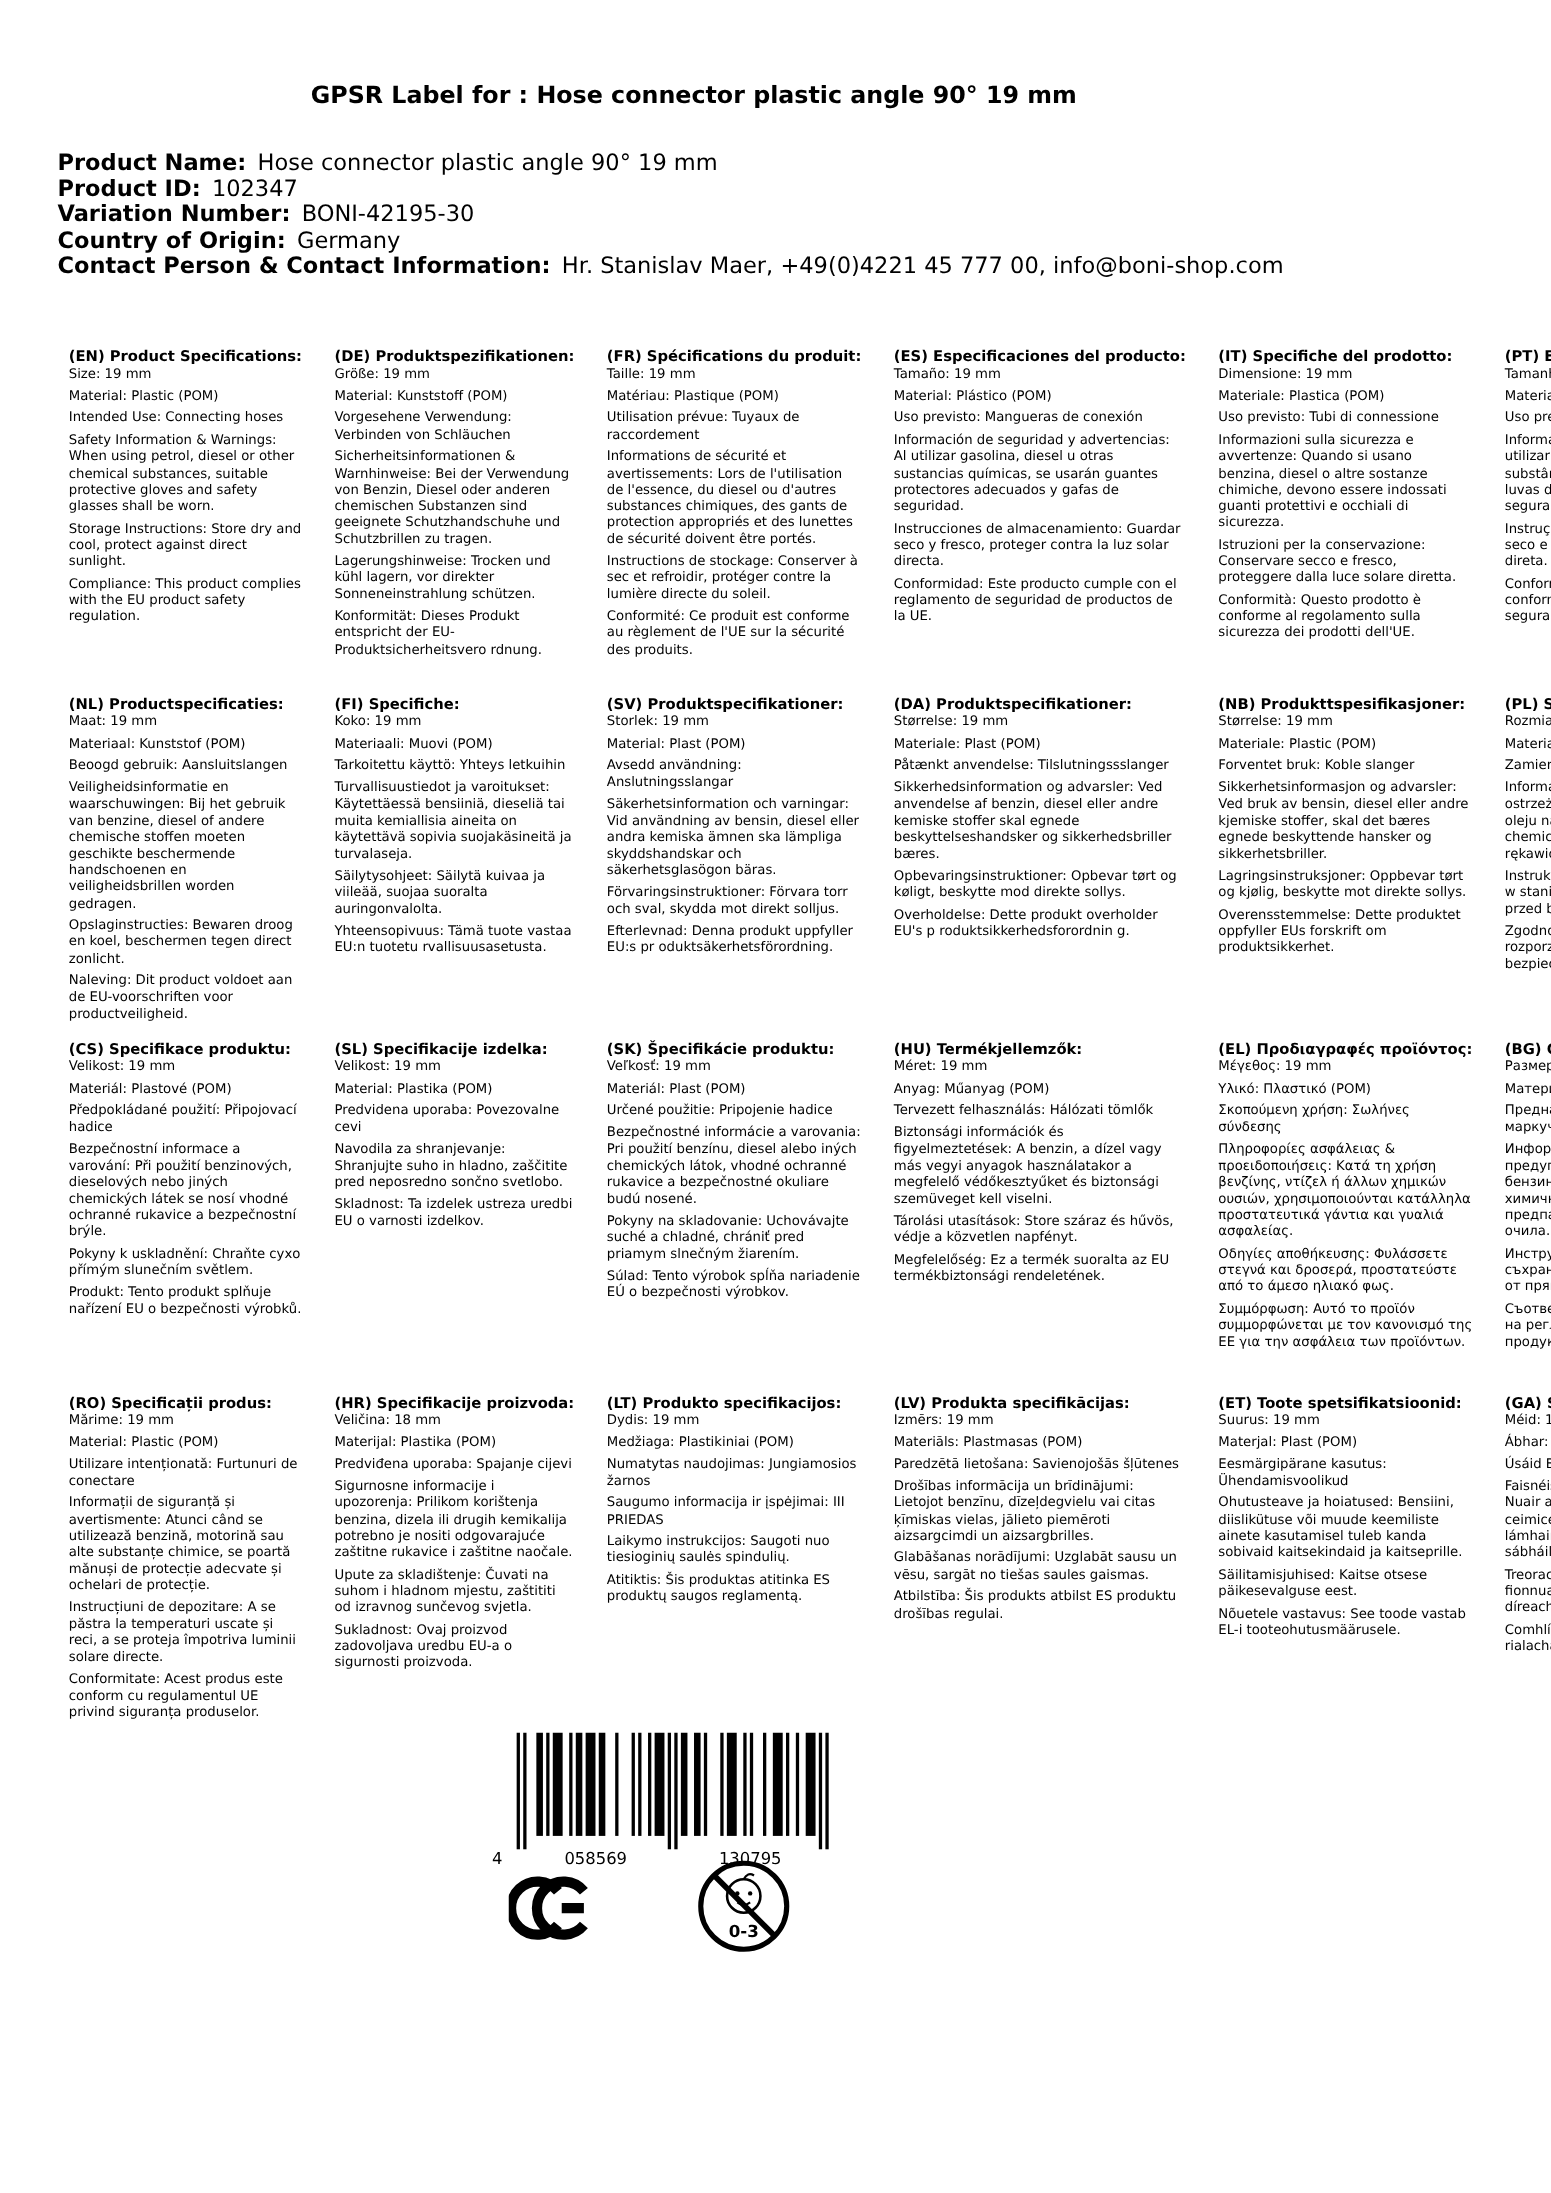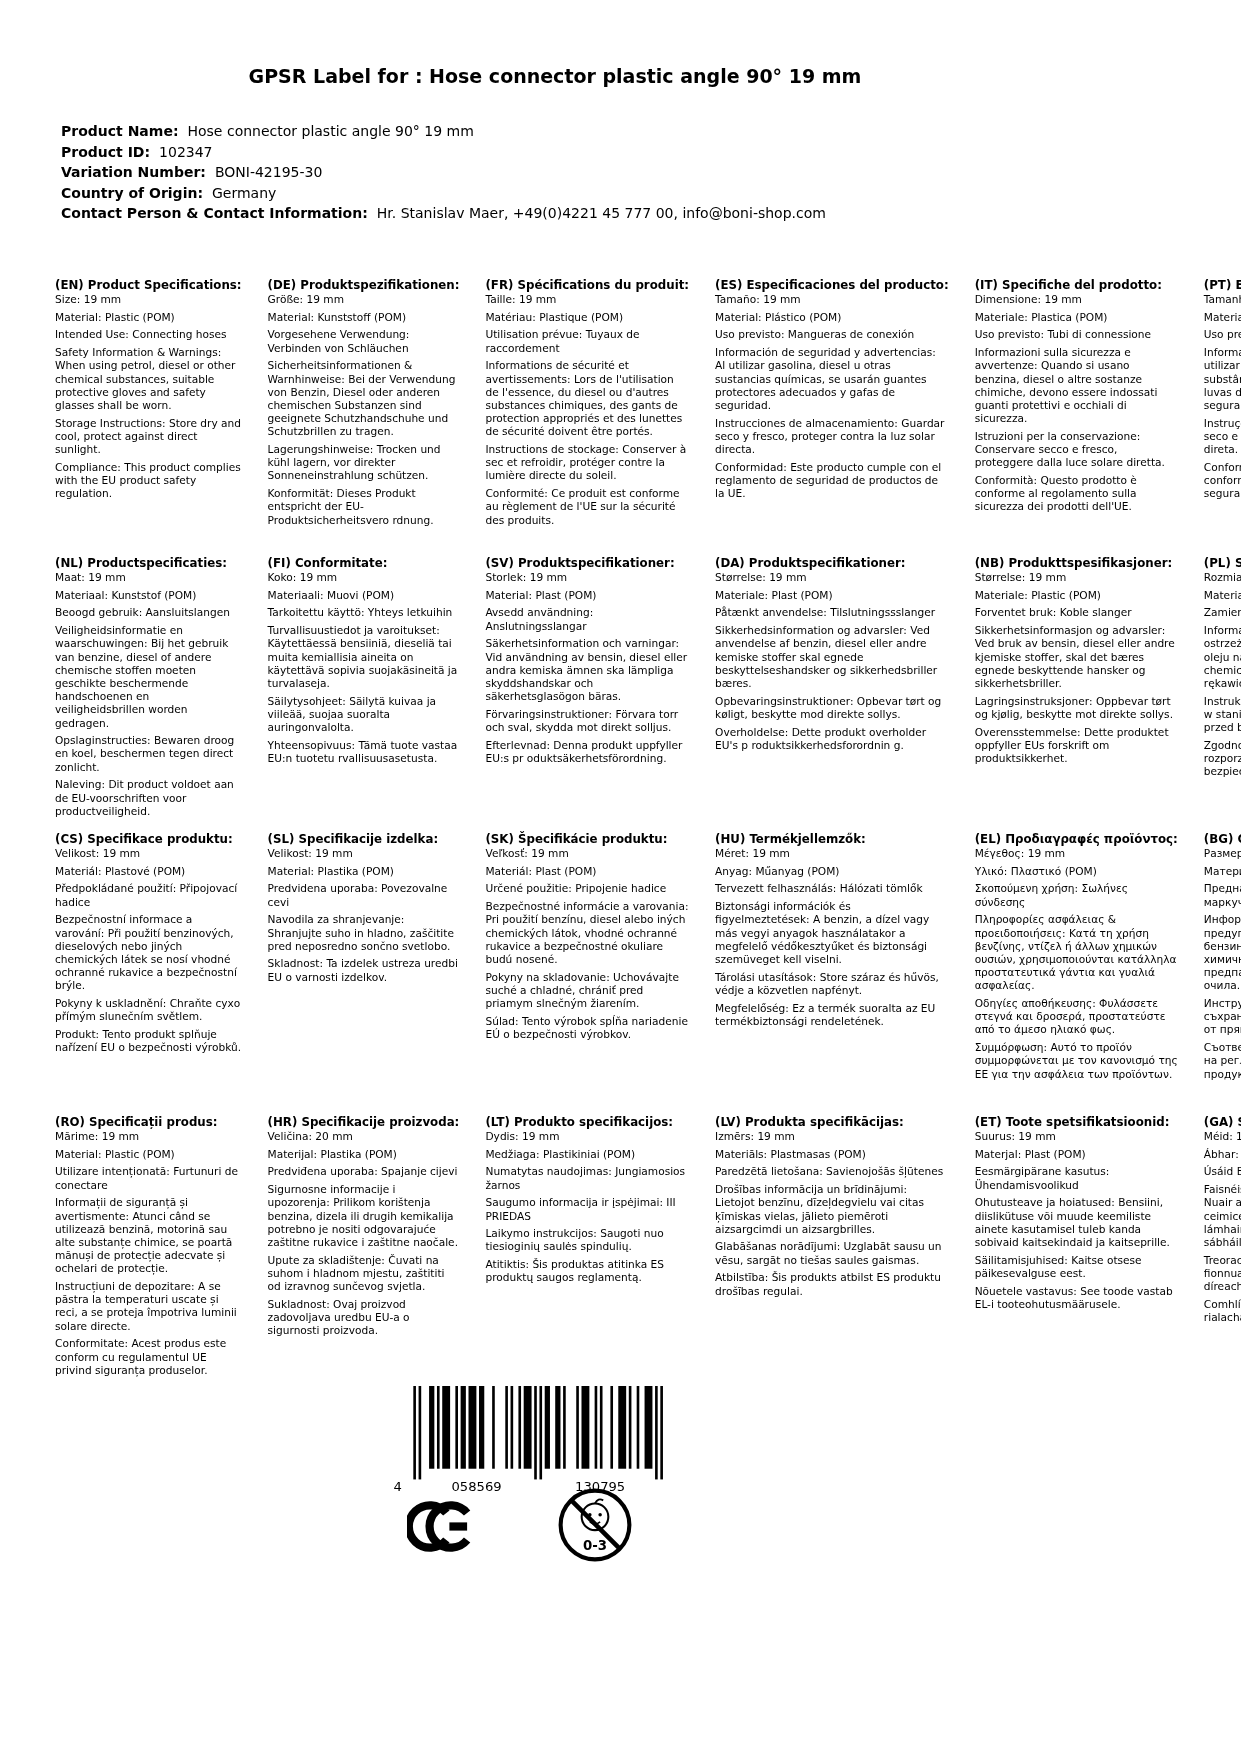--- a/index.html
+++ b/index.html
@@ -5,21 +5,21 @@
   html,body{margin:0;padding:0;}
   body{
     width:1241px;height:1754px;position:relative;background:#ffffff;color:#000;
     font-family:"DejaVu Sans","Liberation Sans",sans-serif;
     -webkit-font-smoothing:antialiased;
   }
   .title{
     position:absolute;left:0;top:52px;width:1110px;text-align:center;
     font-size:19px;font-weight:700;
   }
-  .meta{position:absolute;left:61px;top:121px;font-size:14px;line-height:20.5px;}
+  .meta{position:absolute;left:46px;top:121px;font-size:18px;line-height:20.5px;}
   .meta-row{white-space:nowrap;}
   .meta-label{font-weight:700;margin-right:9px;}
   .grid{
     position:absolute;left:55px;top:278px;width:1152px;
     display:grid;grid-template-columns:repeat(6,1fr);column-gap:26px;
     grid-template-rows:278px 276px 283px auto;align-items:start;
   }
   .spec{font-size:10.6px;line-height:13.2px;overflow:visible;}
   .spec-h{font-size:11.8px;line-height:14px;font-weight:700;margin:0;white-space:nowrap;}
   .spec-p{margin:4.5px 0 0 0;}
@@ -124,21 +124,21 @@
     <h3 class="spec-h">(NL) Productspecificaties:</h3>
   <p class="spec-p">Maat: 19 mm</p>
       <p class="spec-p">Materiaal: Kunststof (POM)</p>
       <p class="spec-p">Beoogd gebruik: Aansluitslangen</p>
       <p class="spec-p">Veiligheidsinformatie en waarschuwingen: Bij het gebruik van benzine, diesel of andere chemische stoffen moeten geschikte beschermende handschoenen en veiligheidsbrillen worden gedragen.</p>
       <p class="spec-p">Opslaginstructies: Bewaren droog en koel, beschermen tegen direct zonlicht.</p>
       <p class="spec-p">Naleving: Dit product voldoet aan de EU-voorschriften voor productveiligheid.</p>
     </section>
 
   <section class="spec">
-    <h3 class="spec-h">(FI) Conformitate:</h3>
+    <h3 class="spec-h">(FI) Specifiche:</h3>
   <p class="spec-p">Koko: 19 mm</p>
       <p class="spec-p">Materiaali: Muovi (POM)</p>
       <p class="spec-p">Tarkoitettu käyttö: Yhteys letkuihin</p>
       <p class="spec-p">Turvallisuustiedot ja varoitukset: Käytettäessä bensiiniä, dieseliä tai muita kemiallisia aineita on käytettävä sopivia suojakäsineitä ja turvalaseja.</p>
       <p class="spec-p">Säilytysohjeet: Säilytä kuivaa ja viileää, suojaa suoralta auringonvalolta.</p>
       <p class="spec-p">Yhteensopivuus: Tämä tuote vastaa EU:n tuotetu rvallisuusasetusta.</p>
     </section>
 
   <section class="spec">
     <h3 class="spec-h">(SV) Produktspecifikationer:</h3>
@@ -244,21 +244,21 @@
   <p class="spec-p">Mărime: 19 mm</p>
       <p class="spec-p">Material: Plastic (POM)</p>
       <p class="spec-p">Utilizare intenționată: Furtunuri de conectare</p>
       <p class="spec-p">Informații de siguranță și avertismente: Atunci când se utilizează benzină, motorină sau alte substanțe chimice, se poartă mănuși de protecție adecvate și ochelari de protecție.</p>
       <p class="spec-p">Instrucțiuni de depozitare: A se păstra la temperaturi uscate și reci, a se proteja împotriva luminii solare directe.</p>
       <p class="spec-p">Conformitate: Acest produs este conform cu regulamentul UE privind siguranța produselor.</p>
     </section>
 
   <section class="spec">
     <h3 class="spec-h">(HR) Specifikacije proizvoda:</h3>
-  <p class="spec-p">Veličina: 20 mm</p>
+  <p class="spec-p">Veličina: 18 mm</p>
       <p class="spec-p">Materijal: Plastika (POM)</p>
       <p class="spec-p">Predviđena uporaba: Spajanje cijevi</p>
       <p class="spec-p">Sigurnosne informacije i upozorenja: Prilikom korištenja benzina, dizela ili drugih kemikalija potrebno je nositi odgovarajuće zaštitne rukavice i zaštitne naočale.</p>
       <p class="spec-p">Upute za skladištenje: Čuvati na suhom i hladnom mjestu, zaštititi od izravnog sunčevog svjetla.</p>
       <p class="spec-p">Sukladnost: Ovaj proizvod zadovoljava uredbu EU-a o sigurnosti proizvoda.</p>
     </section>
 
   <section class="spec">
     <h3 class="spec-h">(LT) Produkto specifikacijos:</h3>
   <p class="spec-p">Dydis: 19 mm</p>

